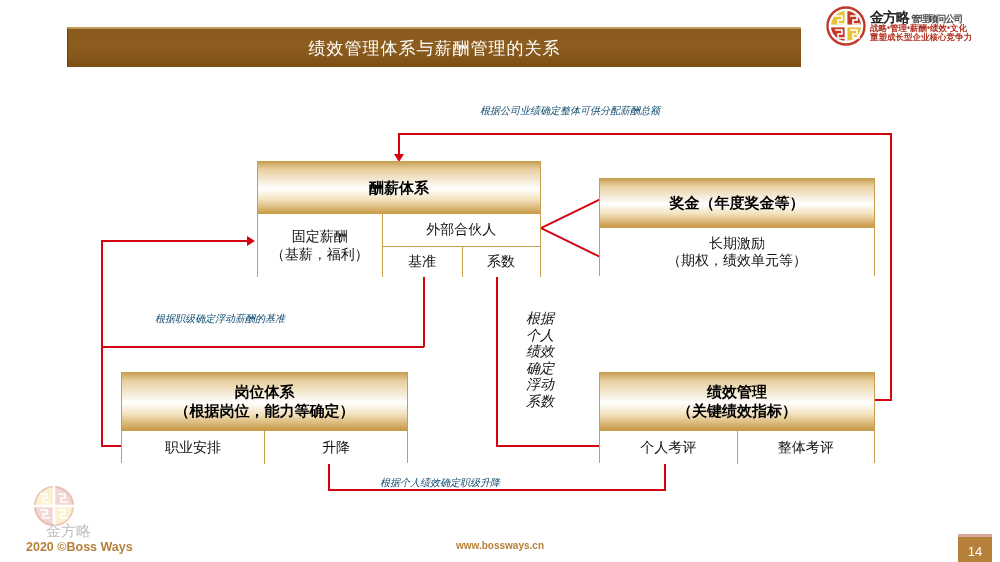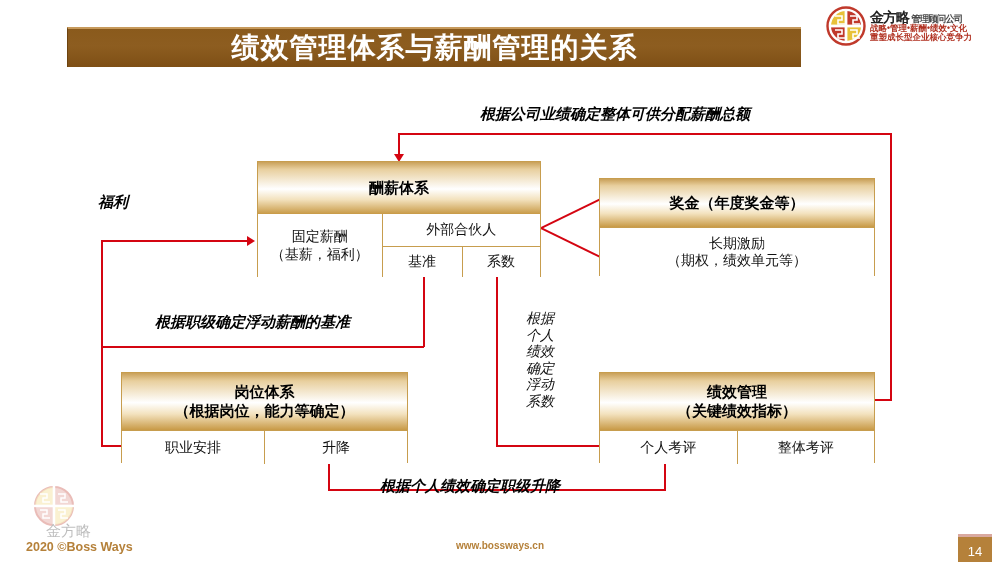--- a/index.html
+++ b/index.html
@@ -4,21 +4,21 @@
 <style>
   html,body{margin:0;padding:0;background:#fff;}
   body{width:1000px;height:562px;position:relative;overflow:hidden;
        font-family:"Liberation Sans","DejaVu Sans",sans-serif;color:#111;}
 
   
   .title-bar{position:absolute;left:67px;top:27px;width:733px;height:38px;
     background:linear-gradient(to bottom,#8a5a1c 0%,#8d5d20 45%,#7e4f15 100%);
     border-top:2px solid #c79a5c;border-left:1px solid #6d430f;
     display:flex;align-items:center;justify-content:center;}
-  .title-bar span{color:#fff;font-size:28px;font-weight:bold;letter-spacing:1px;}
+  .title-bar span{color:#fff;font-size:17px;font-weight:normal;letter-spacing:1px;}
 
   
   .logo{position:absolute;right:6px;top:4px;width:168px;height:44px;display:flex;align-items:center;}
   .logo-mark{width:40px;height:40px;position:relative;flex:0 0 auto;}
   .logo-text{margin-left:4px;line-height:1.05;}
   .logo-l1{font-size:12px;font-weight:bold;color:#3a3a3a;letter-spacing:-1px;}
   .logo-l1 .cn{color:#222;font-size:14px;}
   .logo-l2{font-size:8.5px;color:#b03020;font-weight:bold;letter-spacing:0px;white-space:nowrap;}
   .logo-l3{font-size:8.5px;color:#b03020;font-weight:bold;white-space:nowrap;}
 
@@ -28,21 +28,21 @@
     background:linear-gradient(to bottom,#c9a059 0%,#e8cf9e 14%,#ffffff 52%,#f3e2be 72%,#c89a46 100%);
     display:flex;align-items:center;justify-content:center;text-align:center;
     font-weight:bold;font-size:15px;color:#000;box-sizing:border-box;}
   .cell{display:flex;align-items:center;justify-content:center;text-align:center;
     font-size:14px;color:#111;box-sizing:border-box;background:#fff;line-height:1.25;}
   .row{display:flex;}
   .bdr-l{border-left:1px solid #c79d4e;}
   .bdr-t{border-top:1px solid #c79d4e;}
 
   
-  .note{position:absolute;font-style:italic;font-size:15px;color:#000000;line-height:1.35;font-weight:bold;}
+  .note{position:absolute;font-style:italic;font-size:10px;color:#0c4a6e;line-height:1.35;}
   .note-v{position:absolute;font-style:italic;font-size:14px;color:#111;
           line-height:1.18;text-align:center;width:44px;}
 
   
   .ln{position:absolute;background:#d40511;}
   .lnh{height:2px;}
   .lnv{width:2px;}
   .arrow{position:absolute;width:0;height:0;}
   .arrow-down{border-left:5px solid transparent;border-right:5px solid transparent;border-top:8px solid #d40511;}
   .arrow-up{border-left:5px solid transparent;border-right:5px solid transparent;border-bottom:8px solid #d40511;}
@@ -162,21 +162,20 @@
   </div>
   <div class="row bdr-t" style="height:33px;">
     <div class="cell" style="width:137px;height:33px;">个人考评</div>
     <div class="cell bdr-l" style="width:138px;height:33px;">整体考评</div>
   </div>
 </div>
 
 <div class="note" style="left:480px;top:104px;">根据公司业绩确定整体可供分配薪酬总额</div>
 
 <div class="note" style="left:98px;top:192px;width:155px;text-align:left;">
-  <div>福利</div>
 </div>
 
 <div class="note" style="left:155px;top:312px;">根据职级确定浮动薪酬的基准</div>
 
 <div class="note-v" style="left:518px;top:310px;text-align:center;">
   <div>根据</div>
   <div>个人</div>
   <div>绩效</div>
   <div>确定</div>
   <div>浮动</div>

